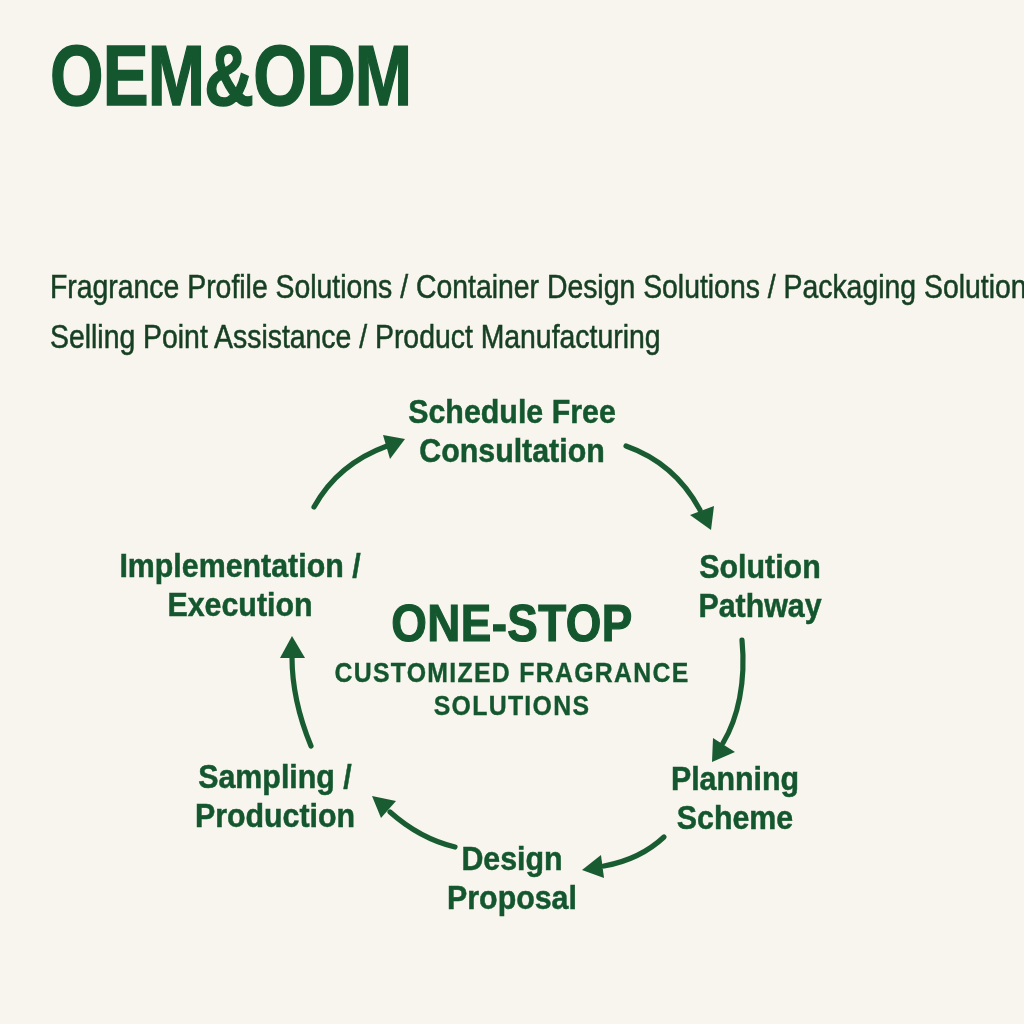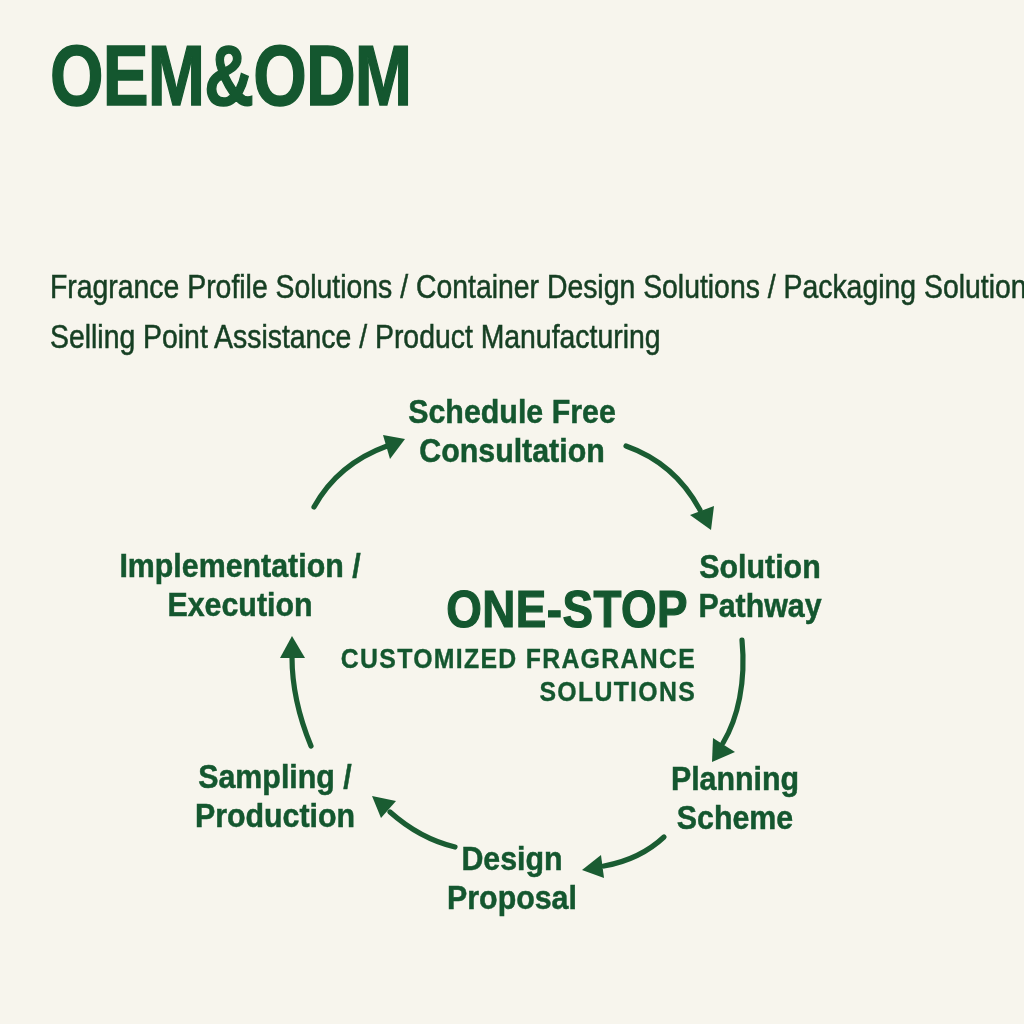--- a/index.html
+++ b/index.html
@@ -118,23 +118,23 @@
   .node-0 { left: 362px; top: 33px;  width: 300px; }   
   .node-1 { left: 630px; top: 188px; width: 260px; }   
   .node-2 { left: 605px; top: 400px; width: 260px; }   
   .node-3 { left: 392px; top: 480px; width: 240px; }   
   .node-4 { left: 145px; top: 398px; width: 260px; }   
   .node-5 { left: 95px;  top: 187px; width: 290px; }   
 
   .center {
     position: absolute;
     left: 312px;
-    top: 222px;
+    top: 236px;
     width: 400px;
-    text-align: right;
+    text-align: center;
   }
   .center-main {
     font-family: "Liberation Sans Narrow", "Liberation Sans", sans-serif;
     font-weight: 700;
     font-size: 52px;
     line-height: 1.05;
     letter-spacing: 0.5px;
     color: #14572f;
     transform: scaleX(0.88);
     -webkit-text-stroke: 1.2px #14572f;

